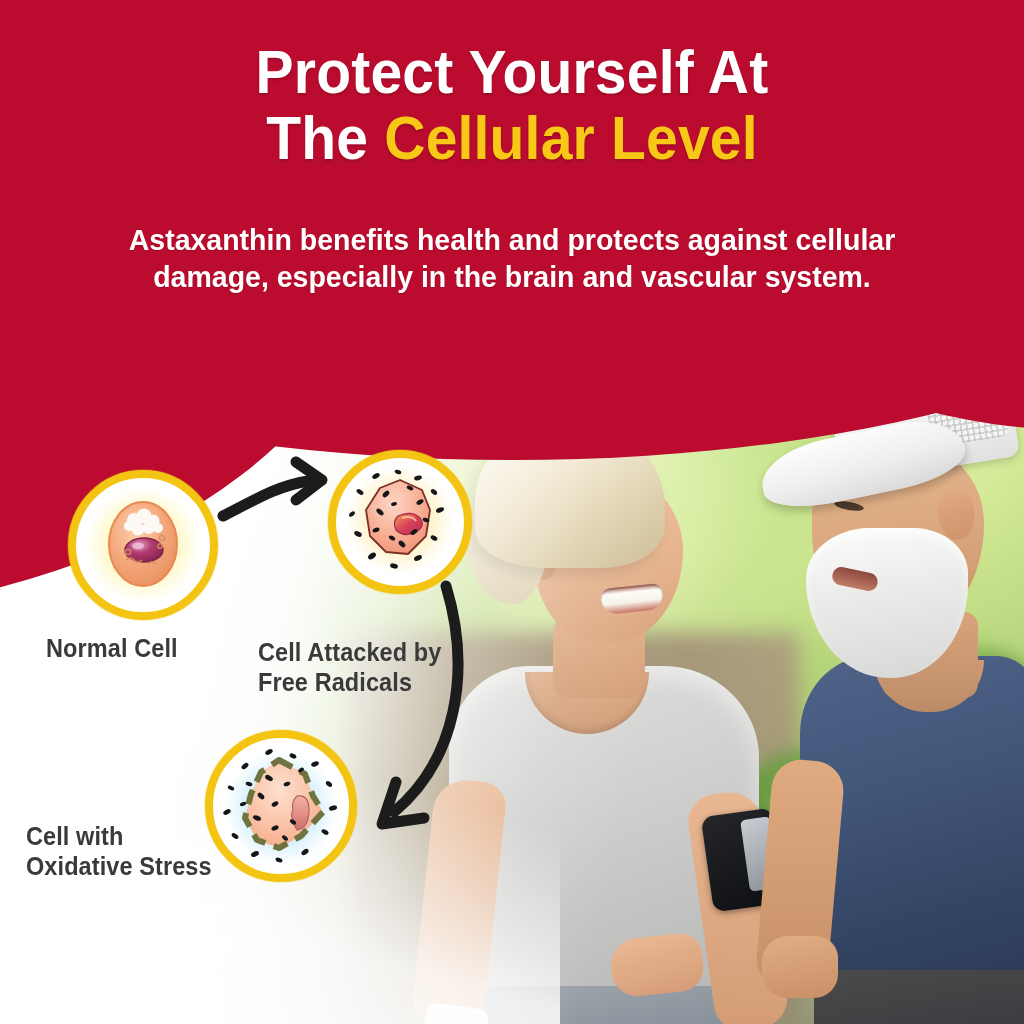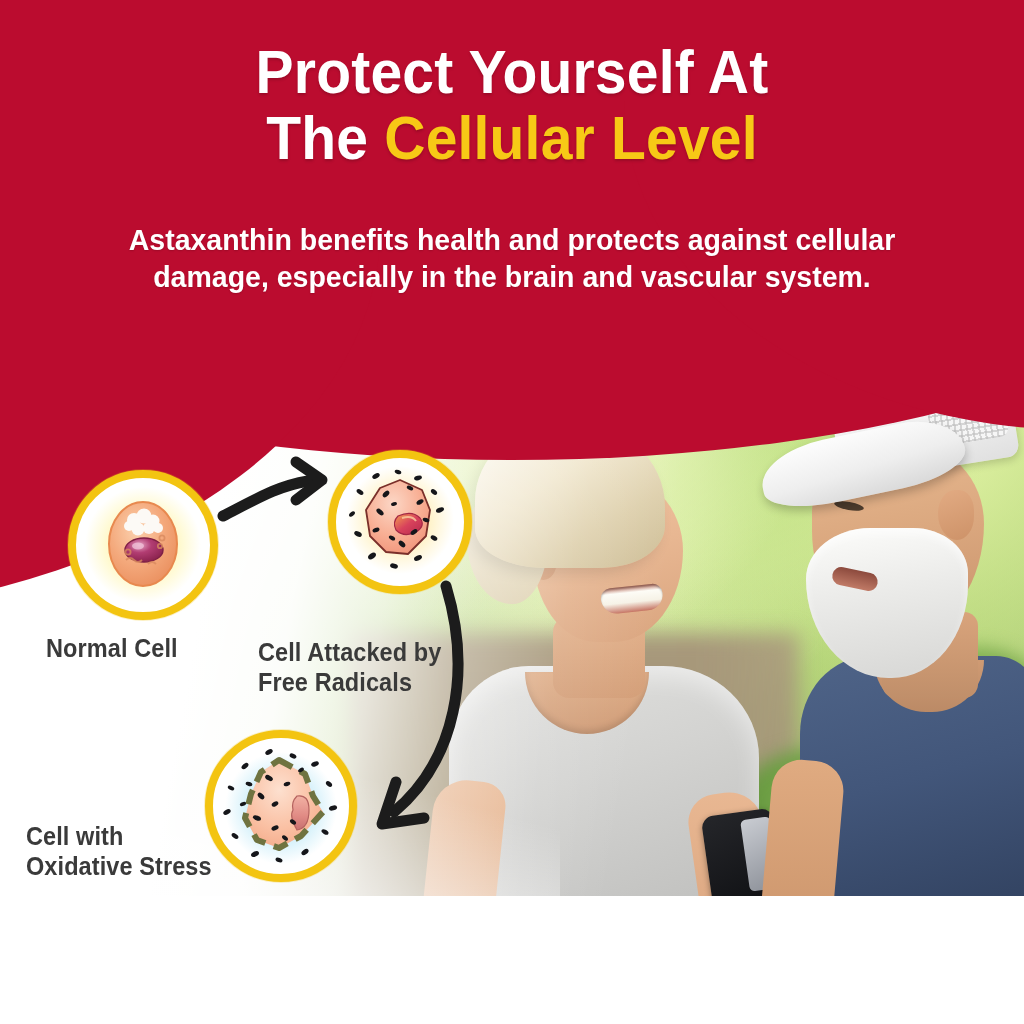--- a/index.html
+++ b/index.html
@@ -3,21 +3,21 @@
 <meta charset="utf-8">
 <style>
   * { margin:0; padding:0; box-sizing:border-box; }
   html,body { width:1024px; height:1024px; }
   body {
     font-family:"Liberation Sans", sans-serif;
     background:#ffffff;
     overflow:hidden;
     position:relative;
   }
-  #stage { position:absolute; inset:0; width:1024px; height:896px; overflow:hidden;text-decoration:underline; }
+  #stage { position:absolute; inset:0; width:1024px; height:1024px; overflow:hidden;text-decoration:underline; }
 
   
   .photo { position:absolute; left:0; top:300px; width:1024px; height:724px; overflow:hidden; }
   .photo-bg {
     position:absolute; inset:0;
     background:
       radial-gradient(circle at 18% 14%, rgba(255,255,255,.55) 0 8%, rgba(255,255,255,0) 36%),
       radial-gradient(circle at 34% 8%, rgba(214,235,150,.85) 0 7%, rgba(214,235,150,0) 30%),
       radial-gradient(circle at 52% 12%, rgba(245,252,205,.9) 0 9%, rgba(245,252,205,0) 34%),
       radial-gradient(circle at 70% 6%, rgba(181,219,120,.8) 0 8%, rgba(181,219,120,0) 30%),

